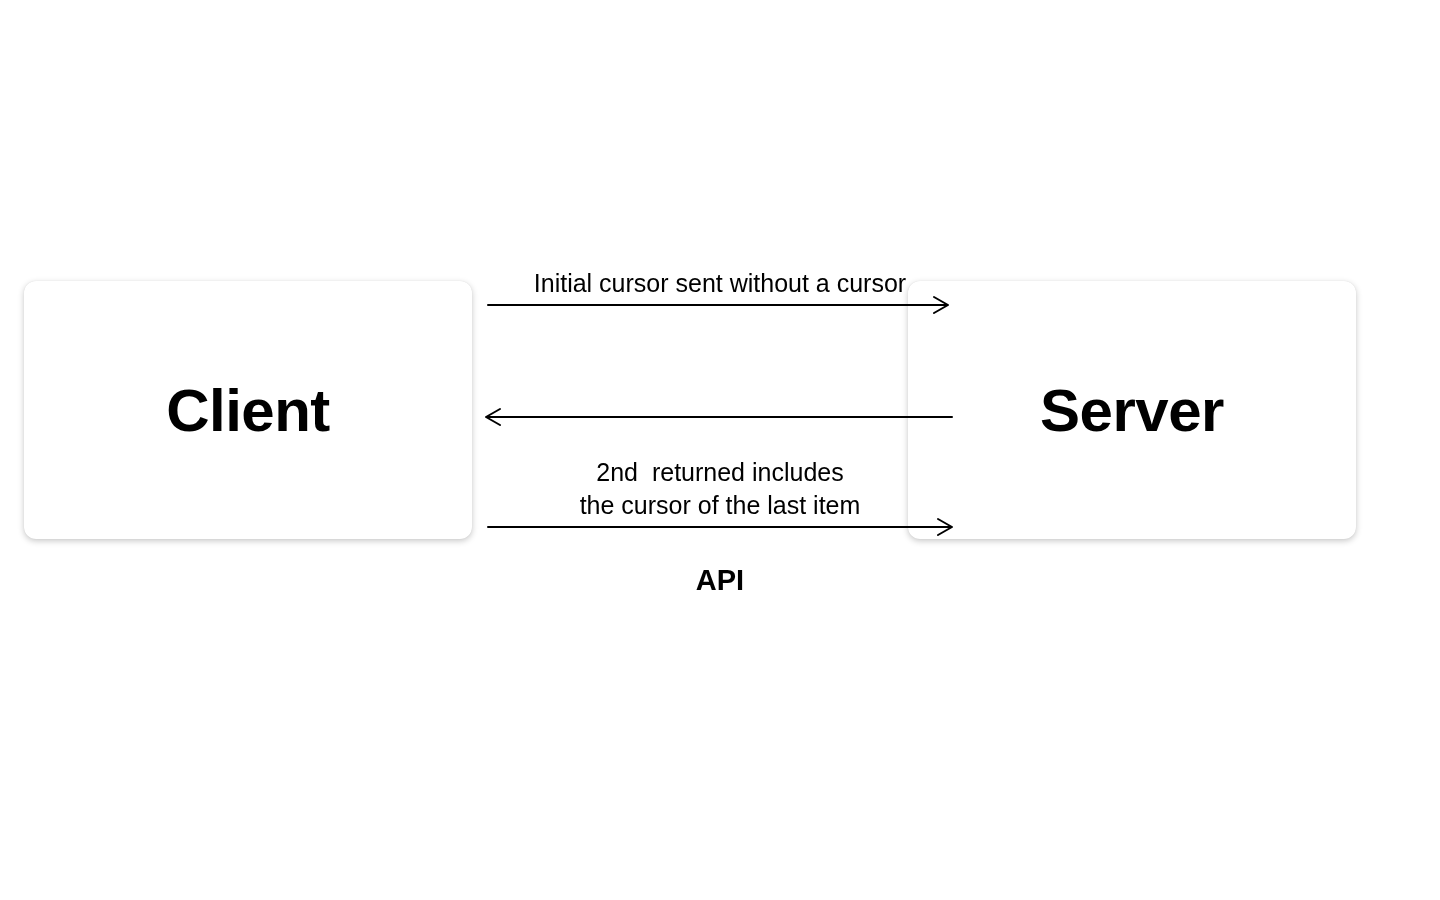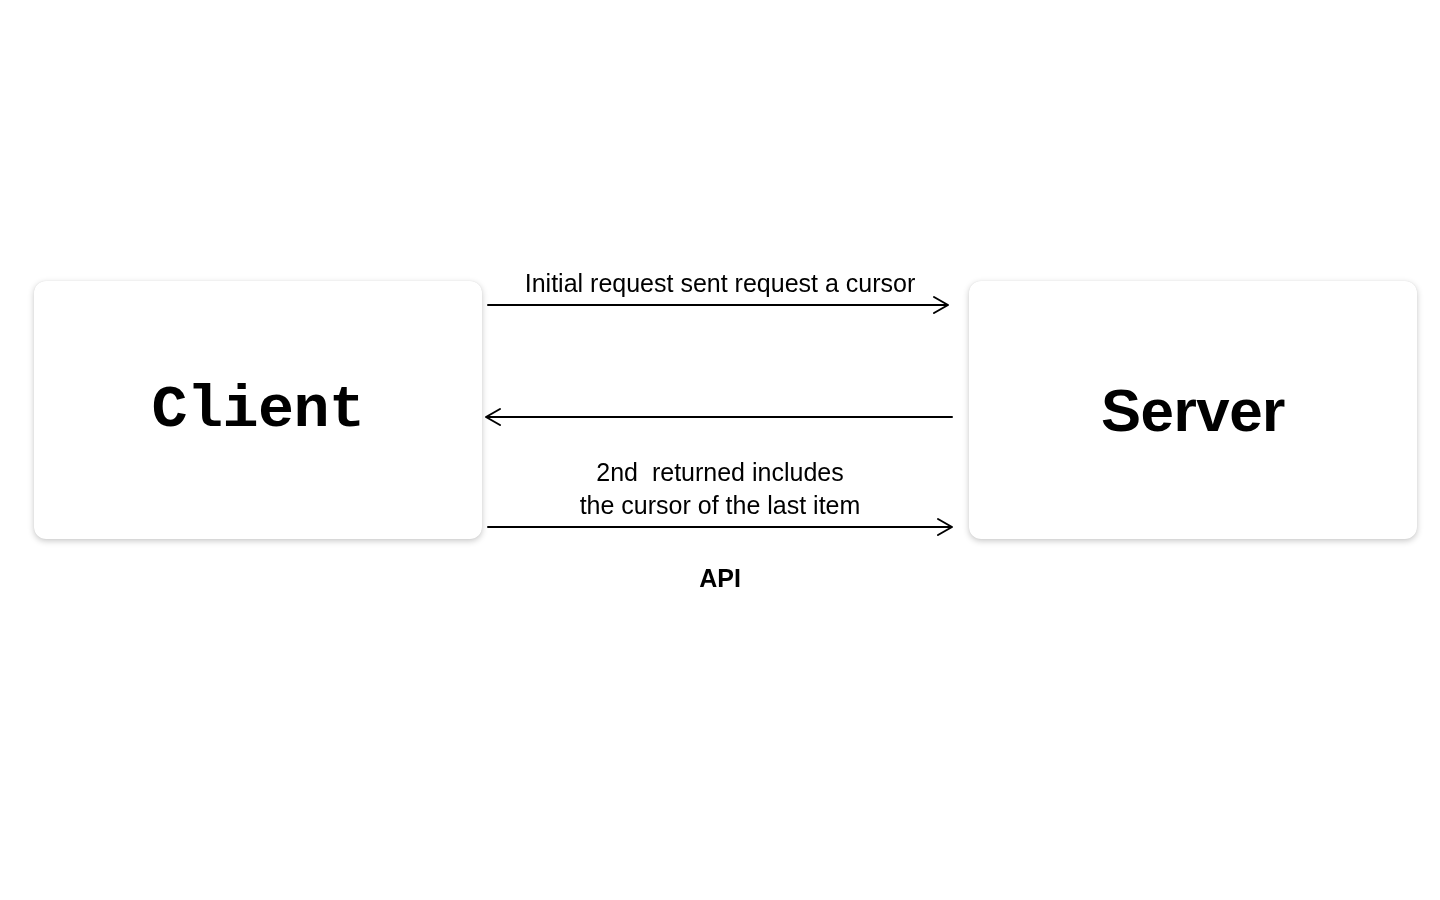--- a/index.html
+++ b/index.html
@@ -19,22 +19,22 @@
     top: 281px;
     width: 448px;
     height: 258px;
     background: #ffffff;
     border-radius: 12px;
     box-shadow: 0 0 1px rgba(0,0,0,.10), 0 2px 6px rgba(0,0,0,.22);
     display: flex;
     align-items: center;
     justify-content: center;
   }
-  .node-client { left: 34px; font-family: Liberation Mono, monospace; }
-  .node-server { left: 969px; }
+  .node-client { left: 24px; }
+  .node-server { left: 908px; }
   .node-label {
     font-size: 60px;
     font-weight: 700;
     color: #000000;
     letter-spacing: -0.5px;
   }
   .arrow-layer {
     position: absolute;
     left: 0; top: 0;
     width: 1440px; height: 900px;
@@ -52,21 +52,21 @@
   }
   .msg-1 { top: 267px; }
   .msg-2 { top: 347px; }
   .msg-3 { top: 456px; }
   .api-label {
     position: absolute;
     left: 484px;
     top: 564px;
     width: 472px;
     text-align: center;
-    font-size: 25px;
+    font-size: 29px;
     font-weight: 700;
     color: #000000;
   }
 </style>
 </head>
 <body>
 
 <div class="canvas">
 
   <div class="node node-client">
@@ -85,21 +85,21 @@
     <g>
       <line x1="952" y1="417" x2="487" y2="417"></line>
       <polyline points="500,409 486,417 500,425"></polyline>
     </g>
     <g>
       <line x1="488" y1="527" x2="951" y2="527"></line>
       <polyline points="938,519 952,527 938,535"></polyline>
     </g>
   </svg>
 
-  <div class="msg-label msg-1">Initial request sent request a cursor</div>
+  <div class="msg-label msg-1">Initial cursor sent without a cursor</div>
 
 
   <div class="msg-label msg-3">2nd  returned includes
 the cursor of the last item</div>
 
   <div class="api-label">API</div>
 
 </div>
 
 </body></html>

